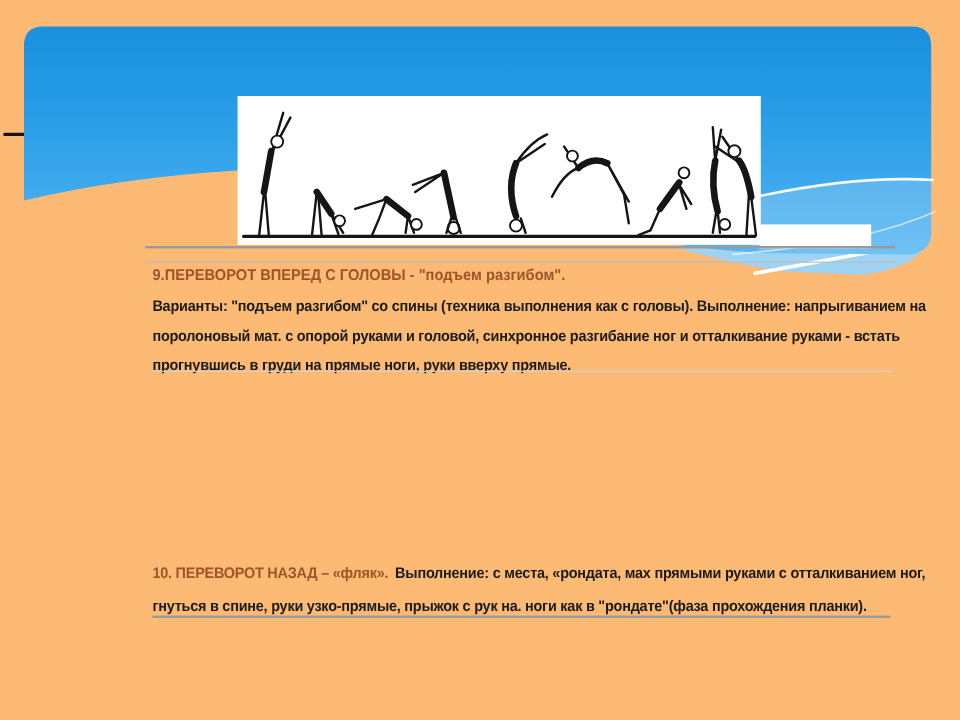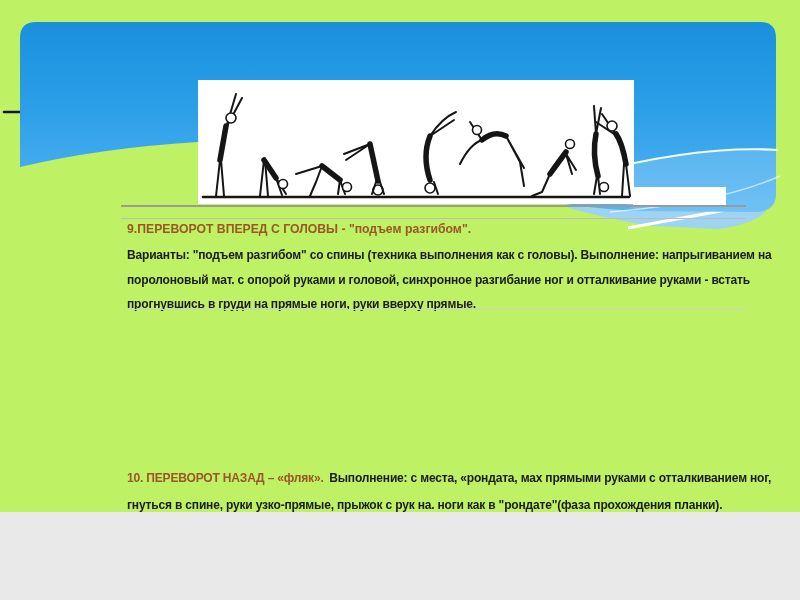--- a/index.html
+++ b/index.html
@@ -1,17 +1,17 @@
 <!DOCTYPE html>
 <html><head>
 <meta charset="utf-8">
 <style>
   html,body{margin:0;padding:0;background:#e9e9e9;}
   .slide{
-    position:relative;width:800px;height:512px;background:#bef264;
+    position:relative;width:800px;height:600px;background:#fdba74;
     overflow:hidden;font-family:"Liberation Sans",sans-serif;
   }
   .bg-svg{position:absolute;left:0;top:0;width:800px;height:600px;}
   .img-box{position:absolute;background:#ffffff;}
   .img1{left:198px;top:80px;width:436px;height:124px;}
   .img2{left:190px;top:328px;width:452px;height:116px;background:transparent;}
   .img-box svg,.img2 svg{display:block;width:100%;height:100%;}
   .hrule{position:absolute;}
   .hr1{left:121px;top:205px;width:625px;height:2px;background:#9a9a9a;}
   .hr2{left:121px;top:218px;width:625px;height:1px;background:#bcbcbc;}

